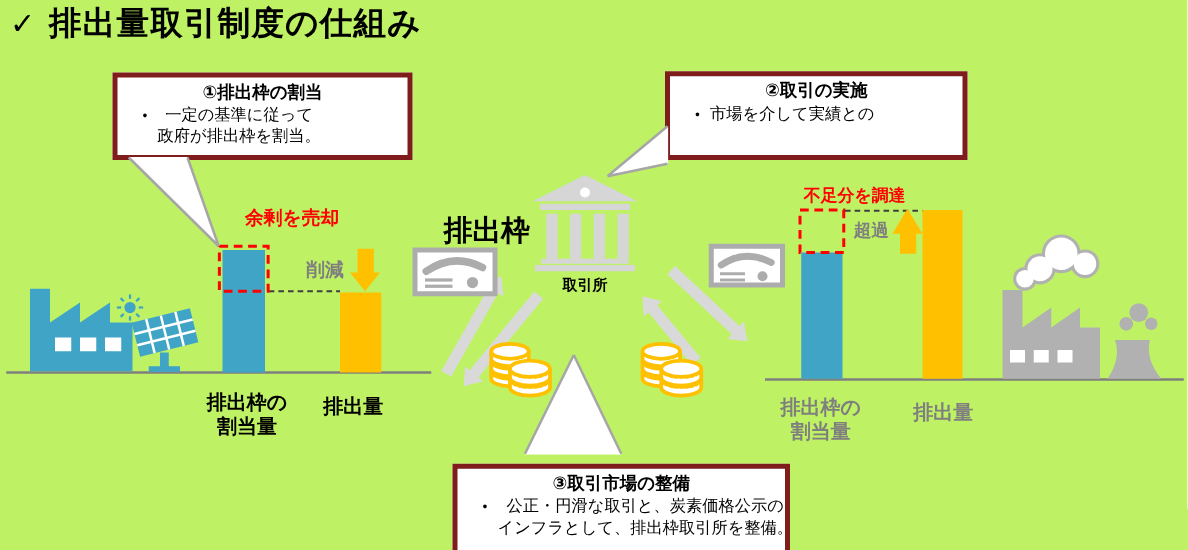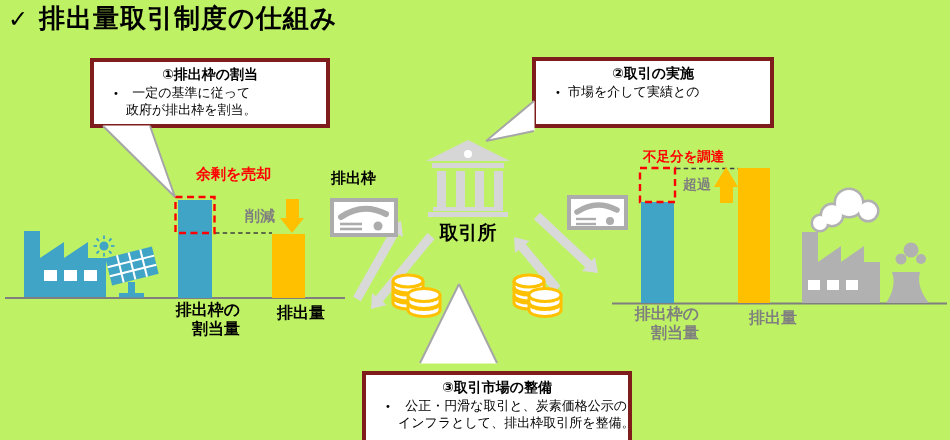--- a/index.html
+++ b/index.html
@@ -19,23 +19,23 @@
     background:#fff;border:4px solid #7f1d1d;box-sizing:border-box;z-index:2;
     padding:4px 10px 4px 10px;line-height:1.28;text-align:center;
   }
   .callout-title{font-size:14px;font-weight:bold;white-space:nowrap;}
   .callout-body{display:flex;font-size:13px;margin-top:1px;}
   .callout-body .bullet{width:20px;flex:0 0 20px;font-size:10px;padding-top:3px;padding-left:2px;}
   .callout-body .bl{white-space:nowrap;}
   .lbl{z-index:2;white-space:nowrap;font-weight:bold;}
   .red{color:#ff0000;font-size:14px;}
   .gray{color:#7f7f7f;}
-  .axis-label{z-index:2;text-align:right;font-weight:bold;font-size:16px;line-height:1.18;}
-  .exchange-label{font-size:19px;}
-  .credit-label{font-size:15px;}
+  .axis-label{z-index:2;text-align:center;font-weight:bold;font-size:16px;line-height:1.18;margin-top:12px;}
+  .exchange-label{font-size:12px;}
+  .credit-label{font-size:23px;margin-left:24px;}
 </style>
 </head>
 <body>
 
 <div class="stage">
 
   <svg class="gfx" width="950" height="440" viewBox="0 0 950 440">
     <defs>
       <g id="coinstack">
 

